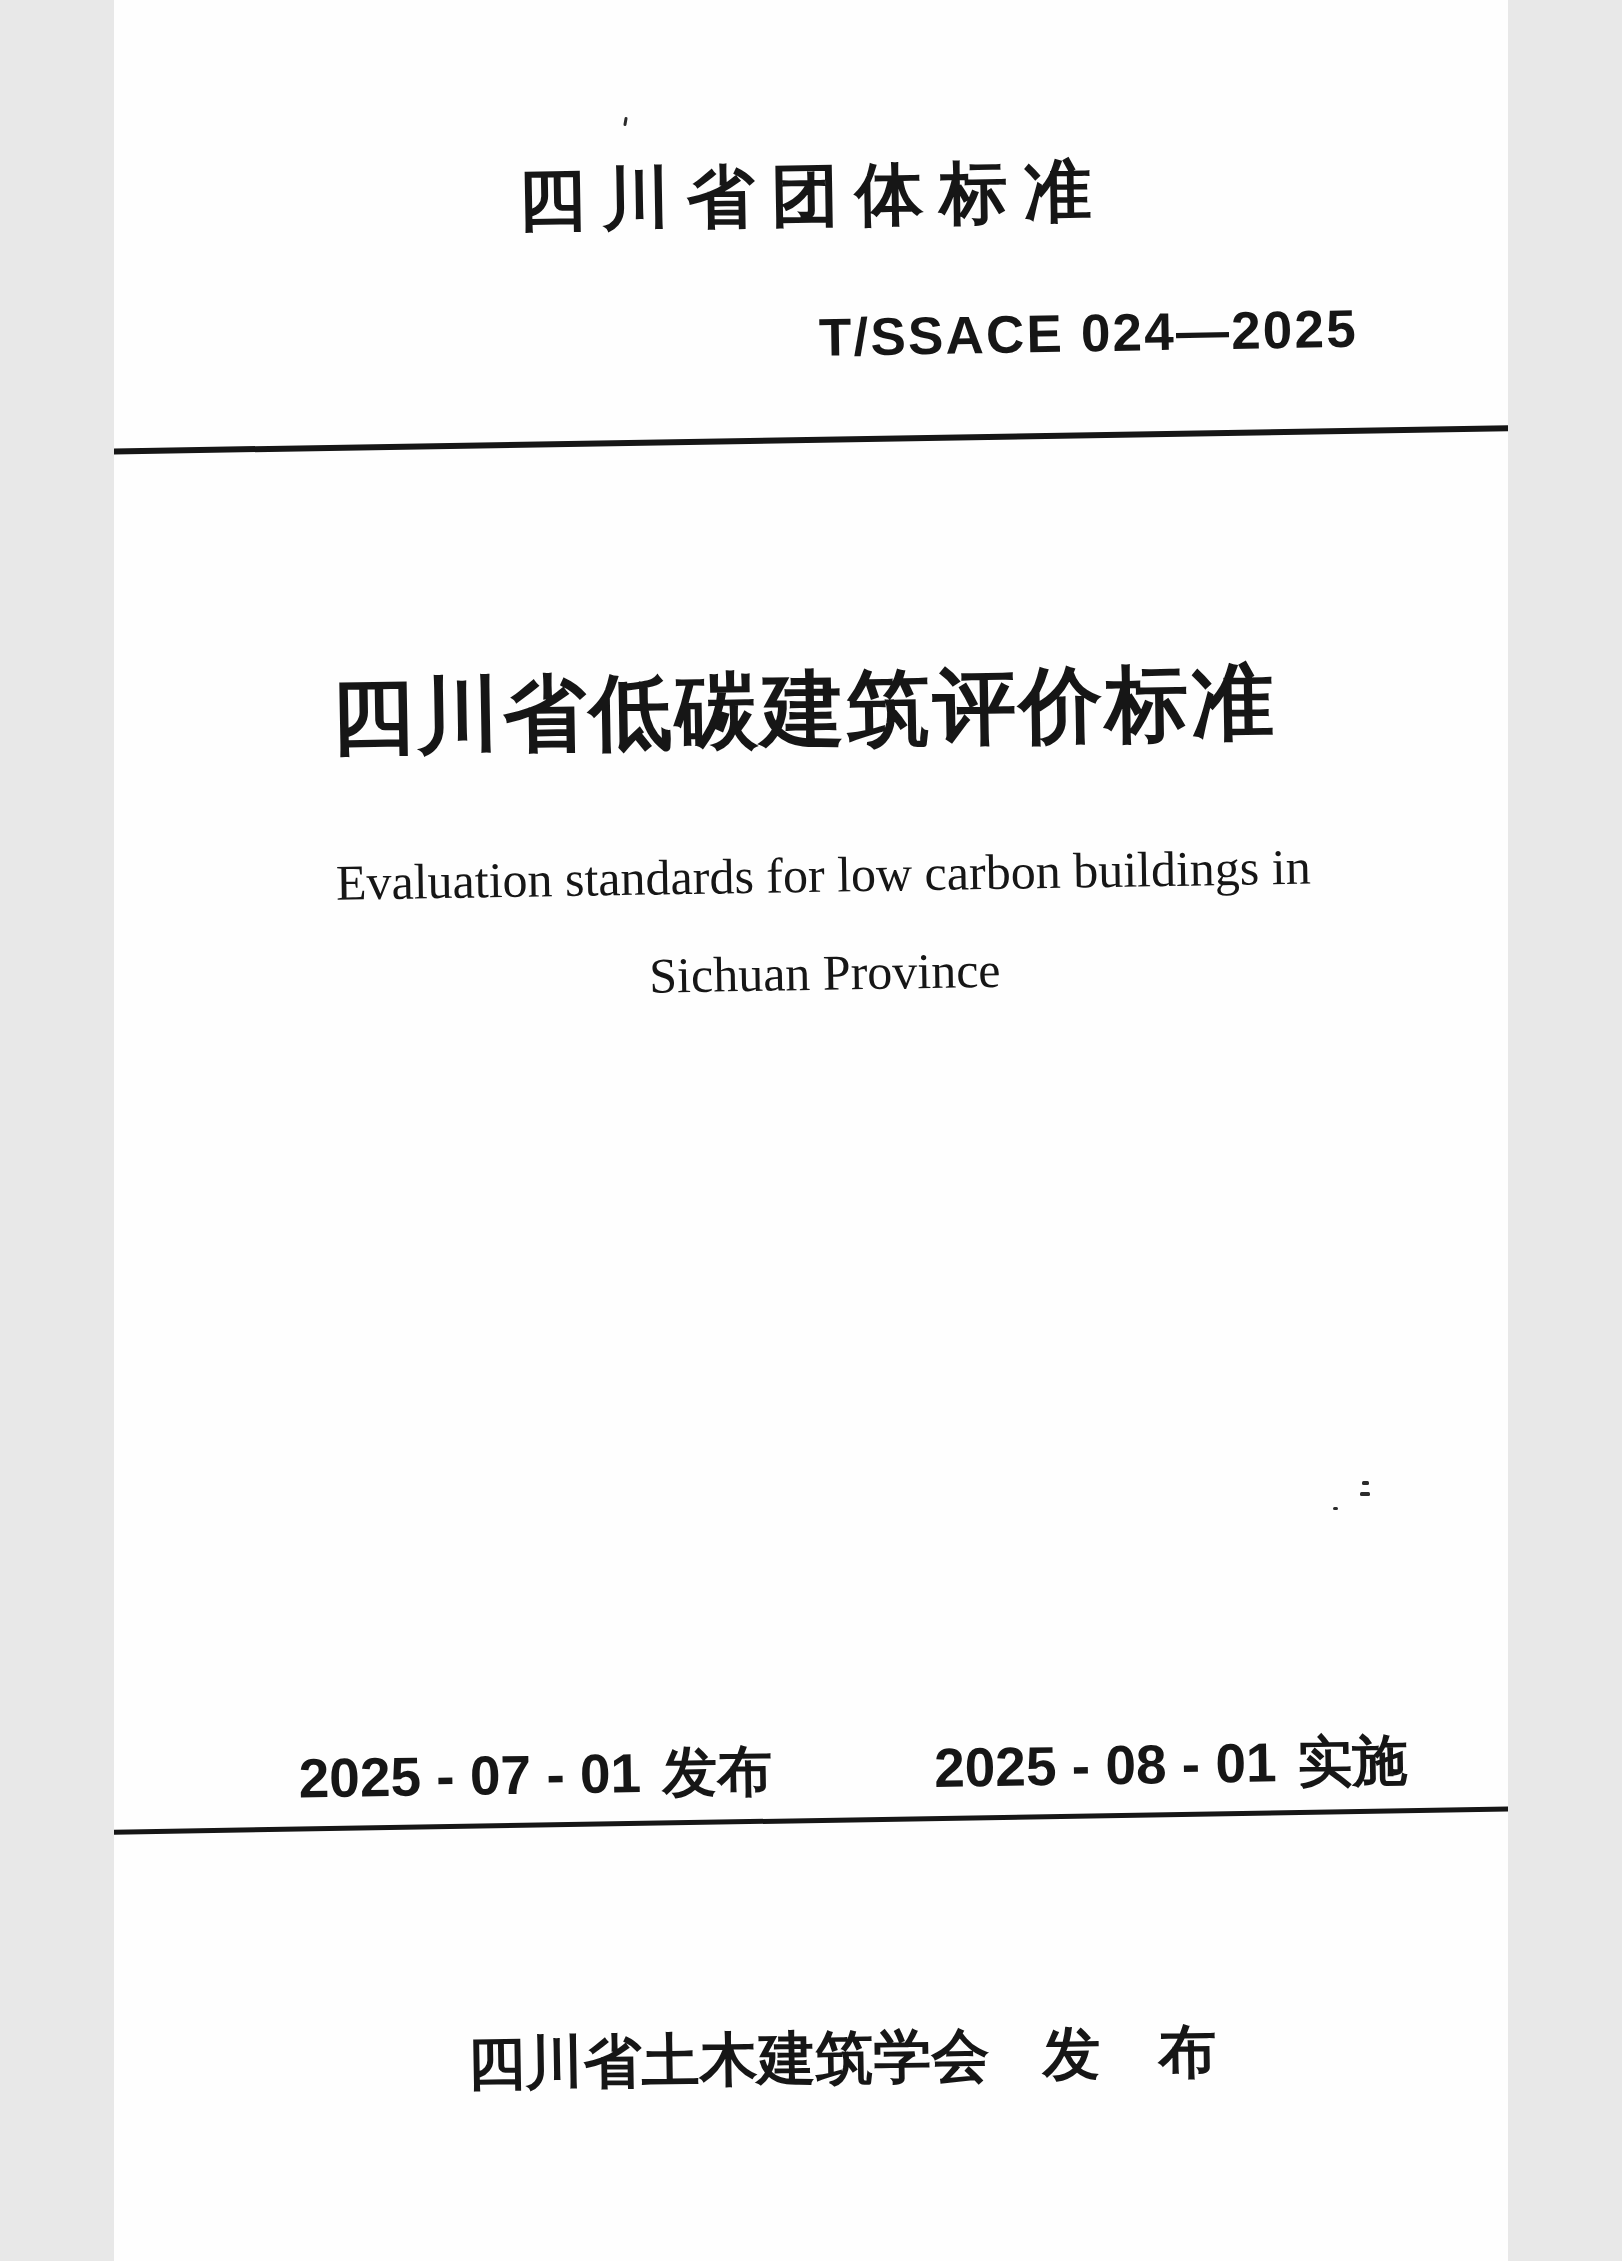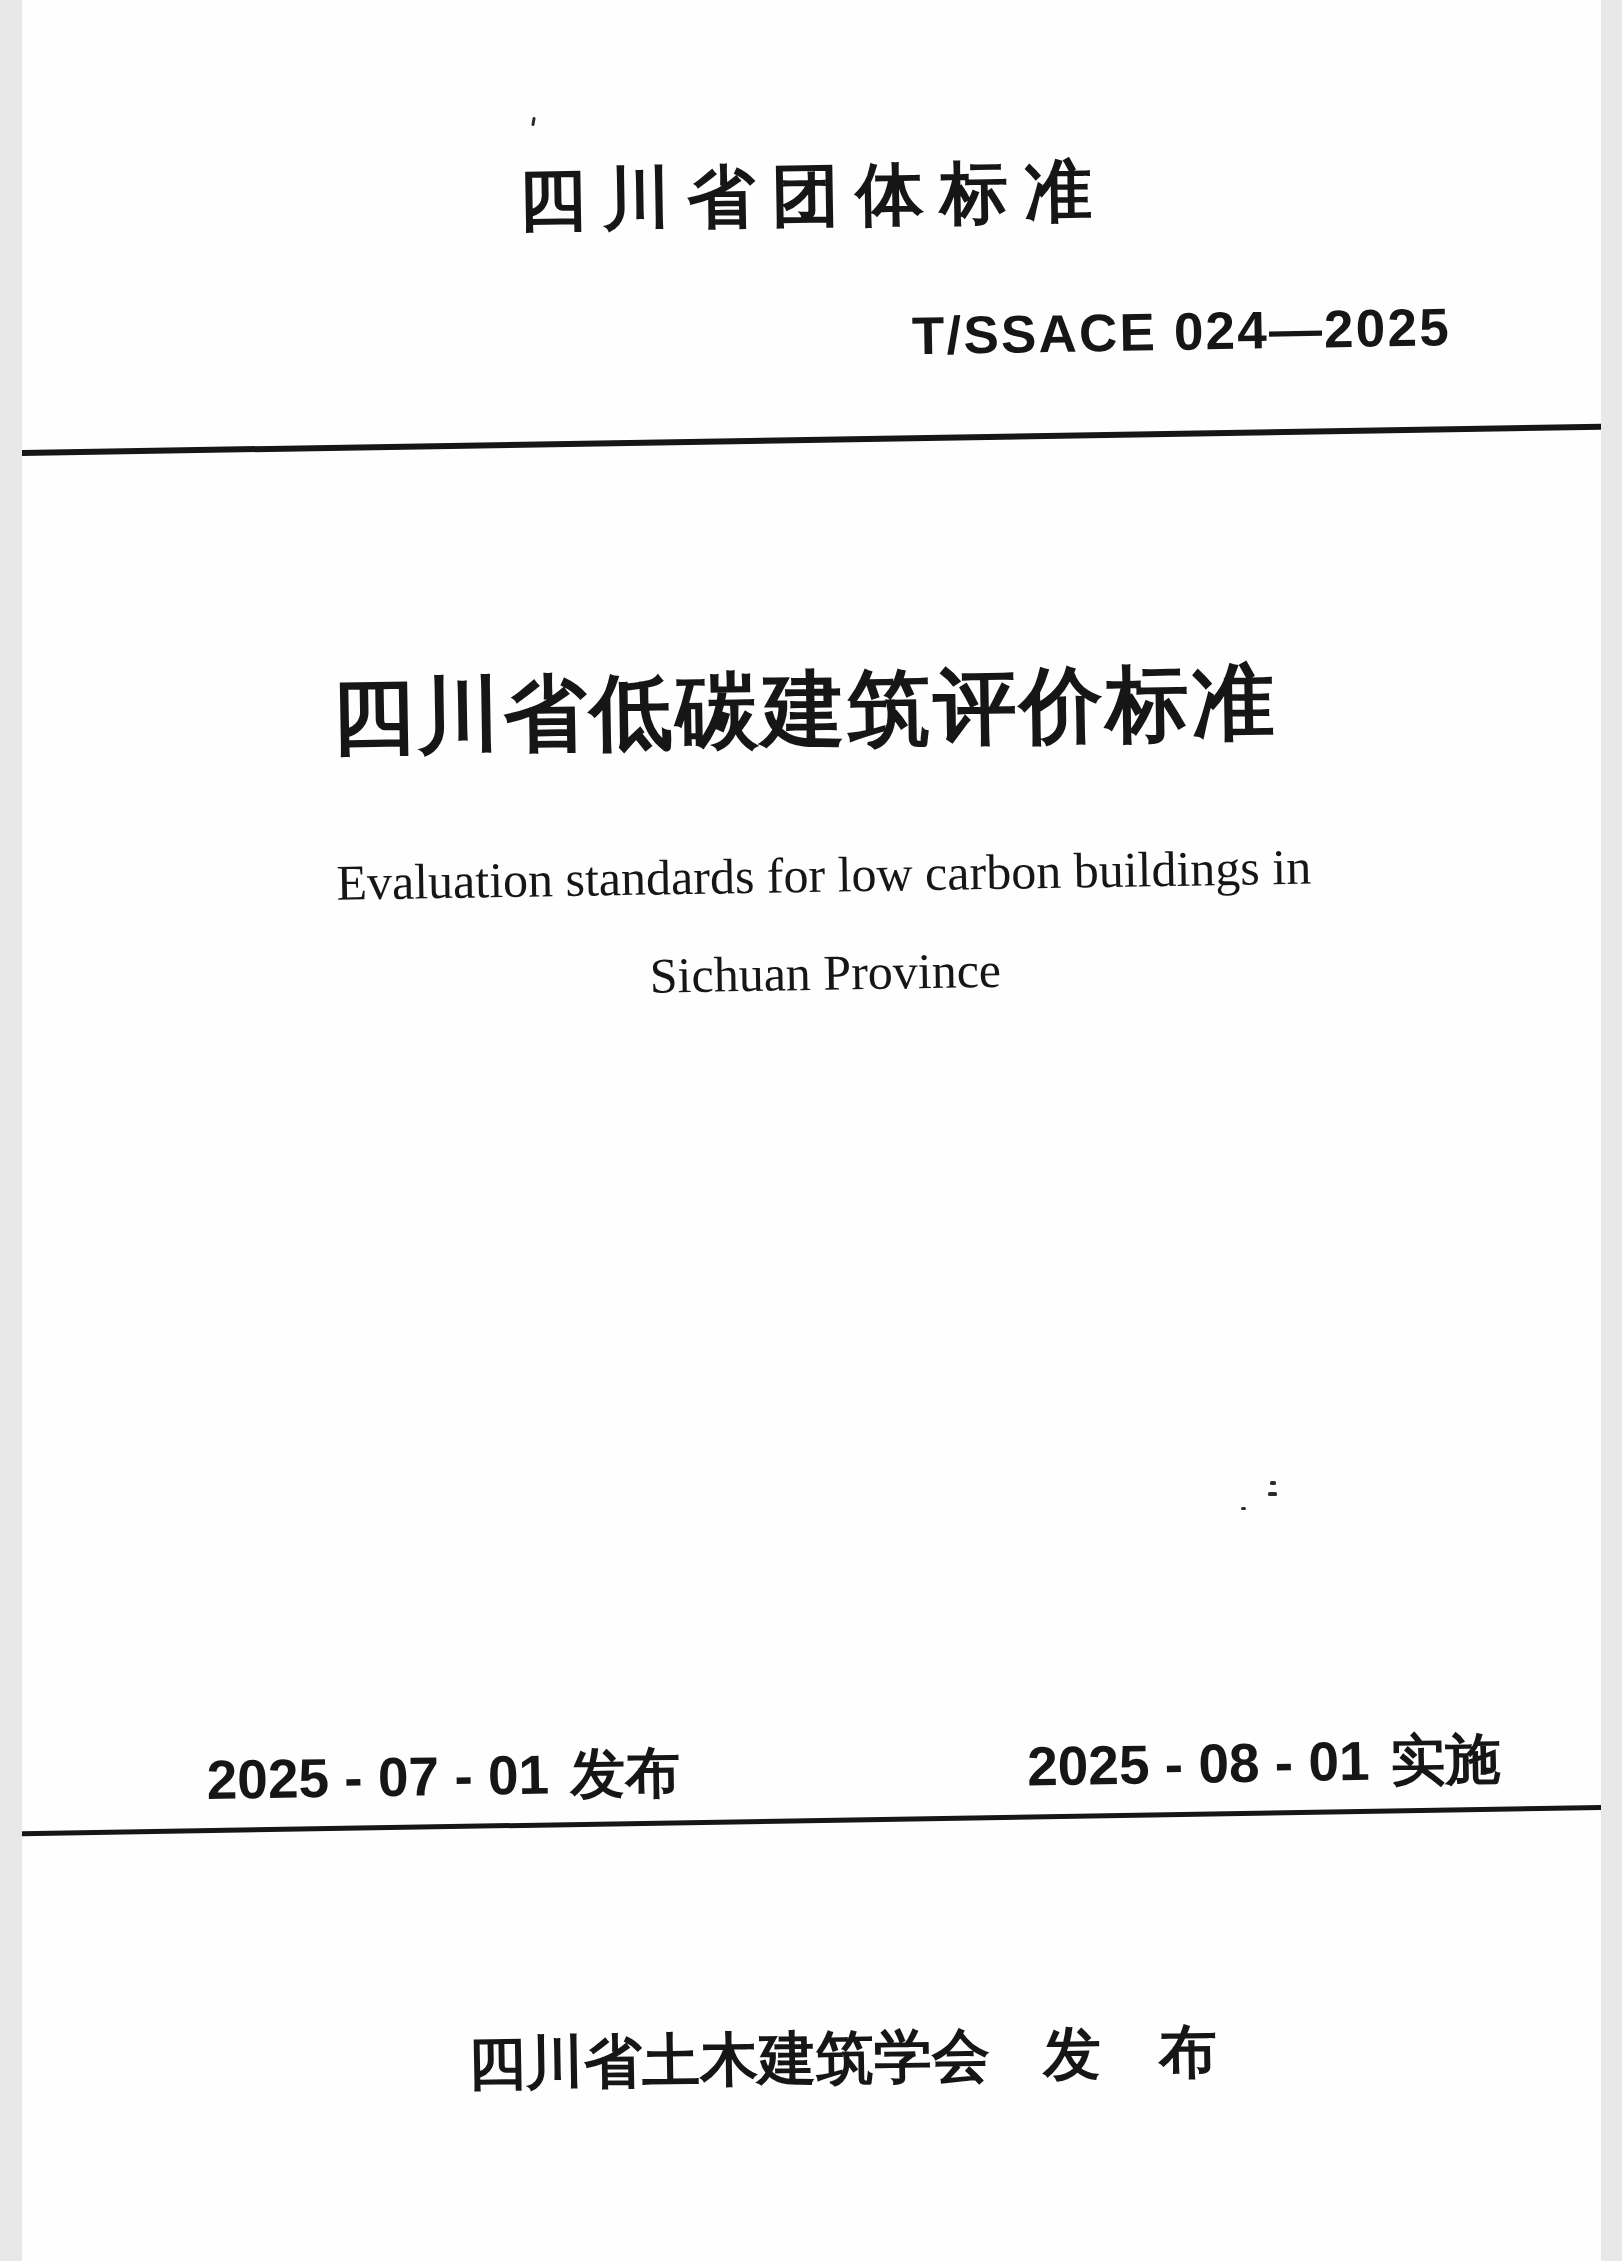--- a/index.html
+++ b/index.html
@@ -2,21 +2,21 @@
 <html style="font-size:12px"><head>
 <meta charset="utf-8">
 <style>
   html, body {
     margin: 0;
     padding: 0;
     background: #e8e8e8;
   }
   .page {
     position: relative;
-    width: 1579px;
+    width: 1394px;
     height: 2261px;
     margin: 0 auto;
     background: #fefefe;
     overflow: hidden;
     color: #161616;
     font-family: "Liberation Sans", sans-serif;
   }
   
   .tilt {
     position: absolute;

